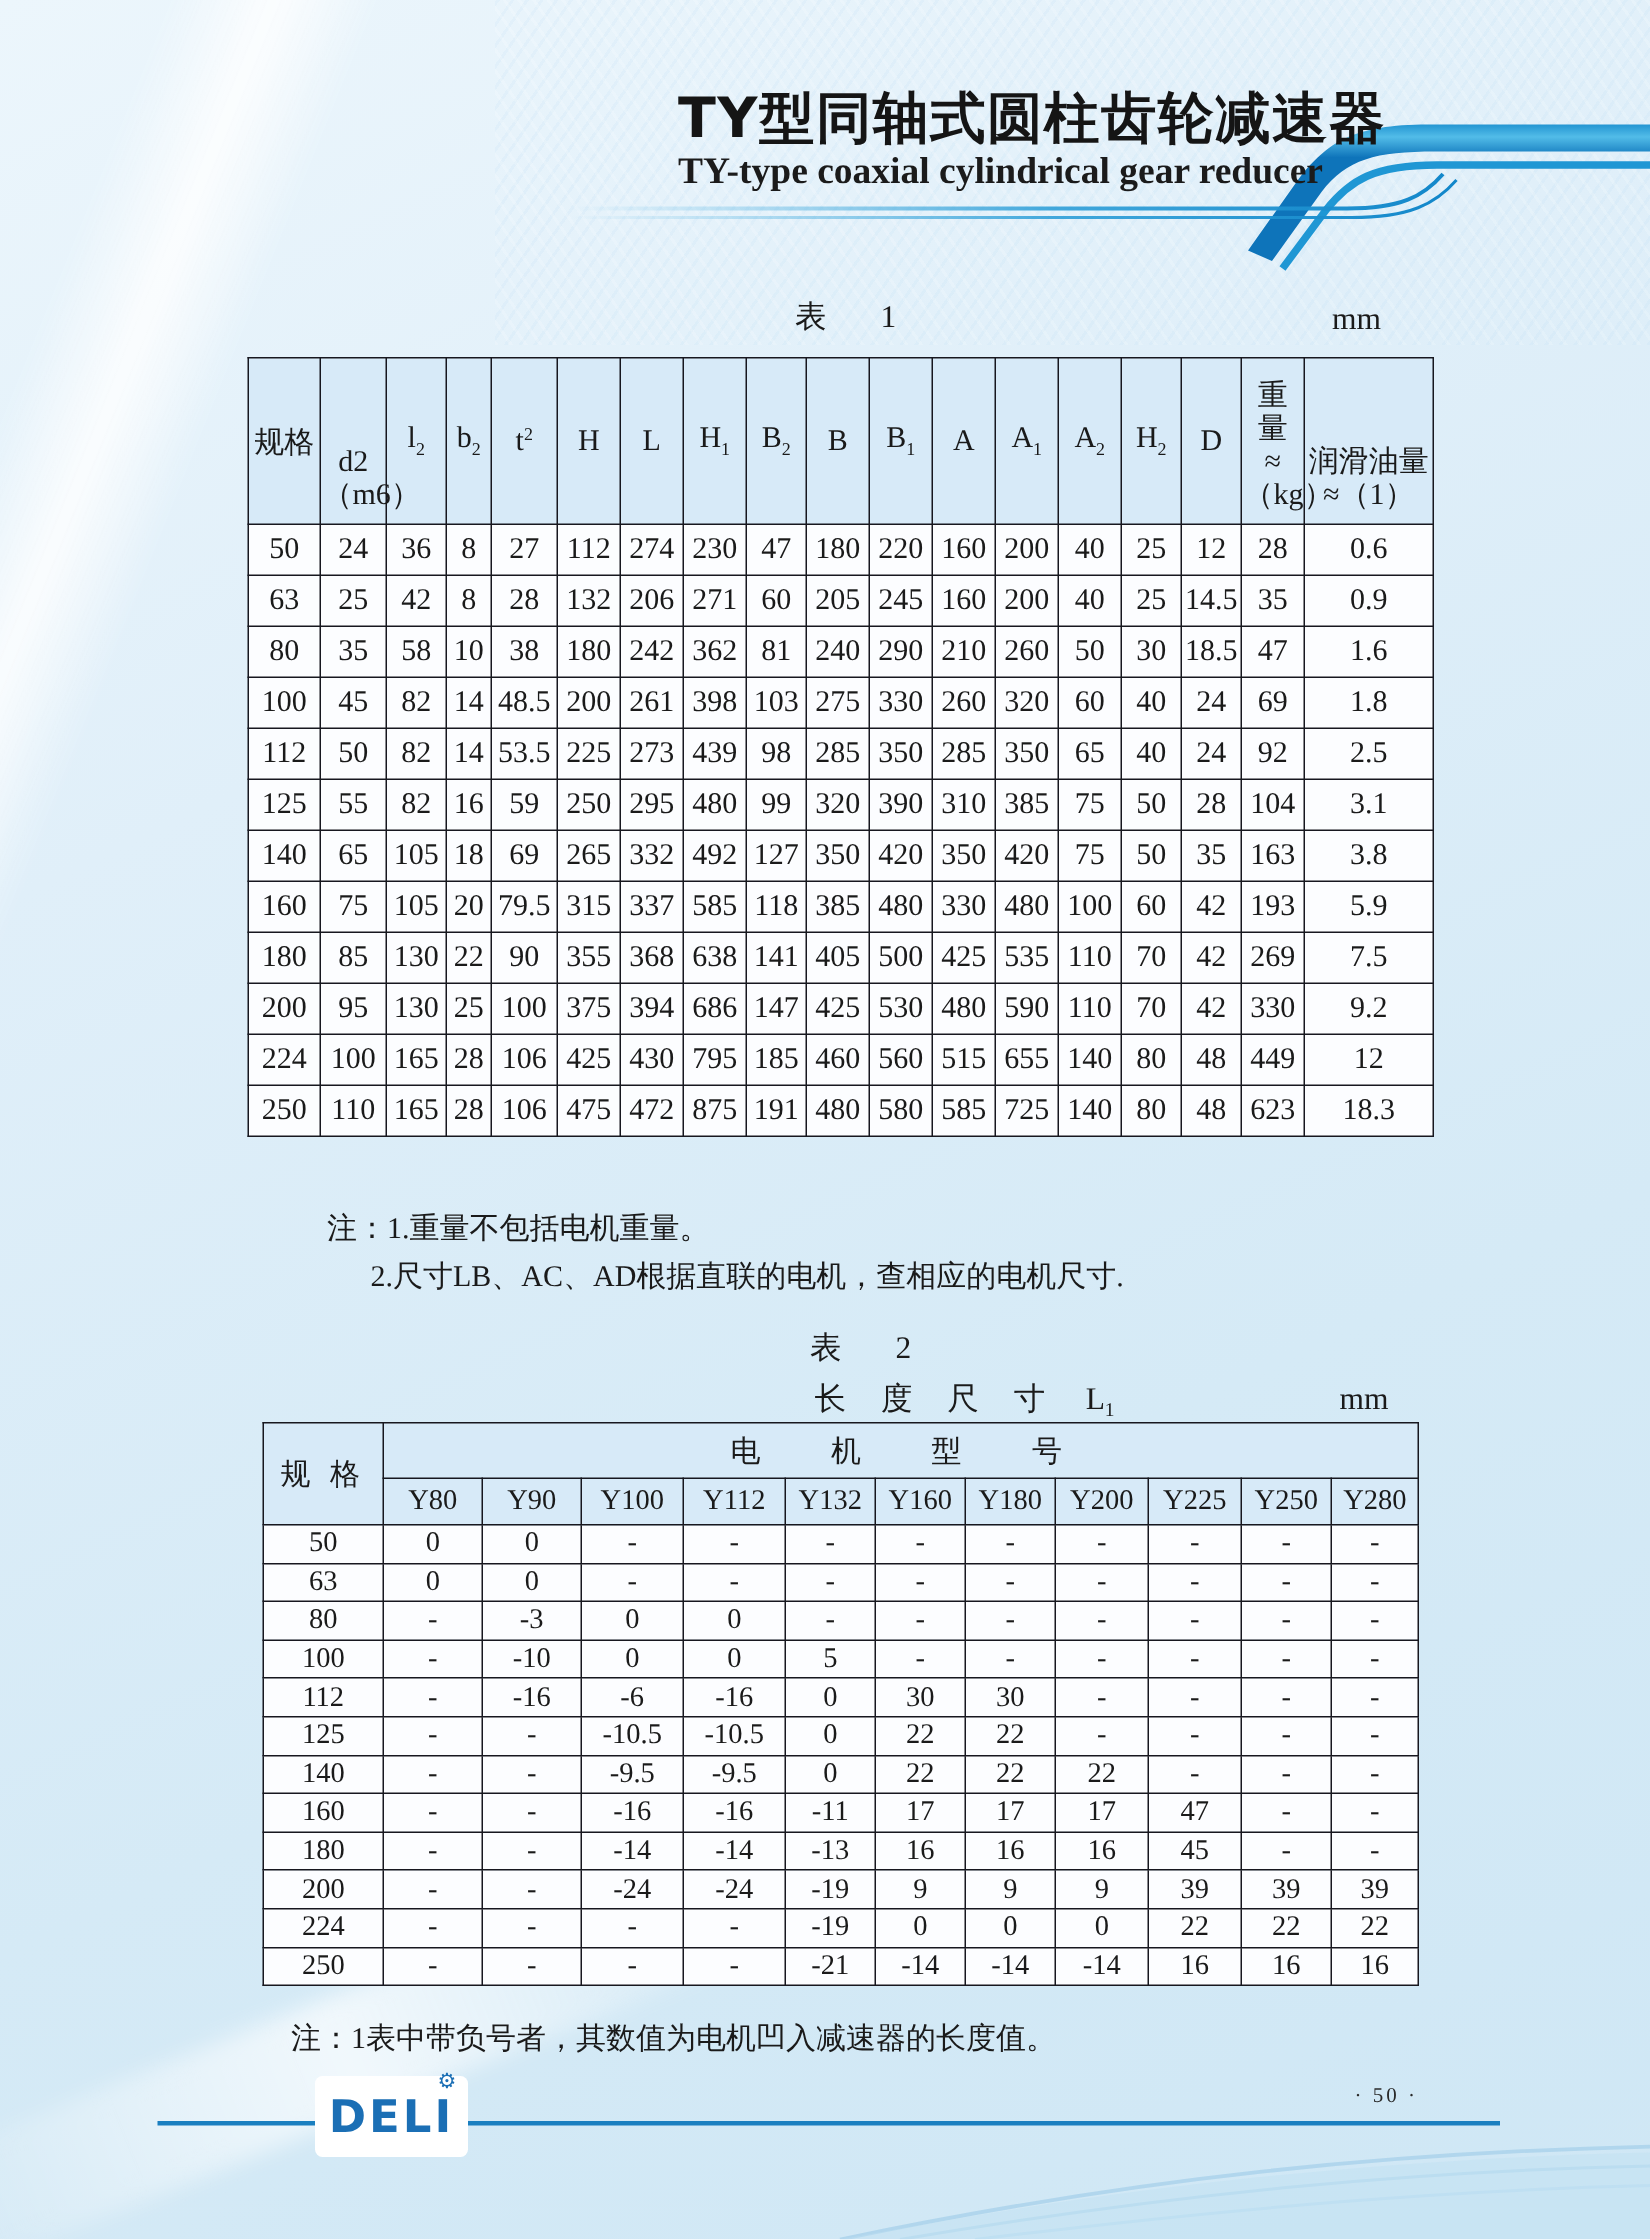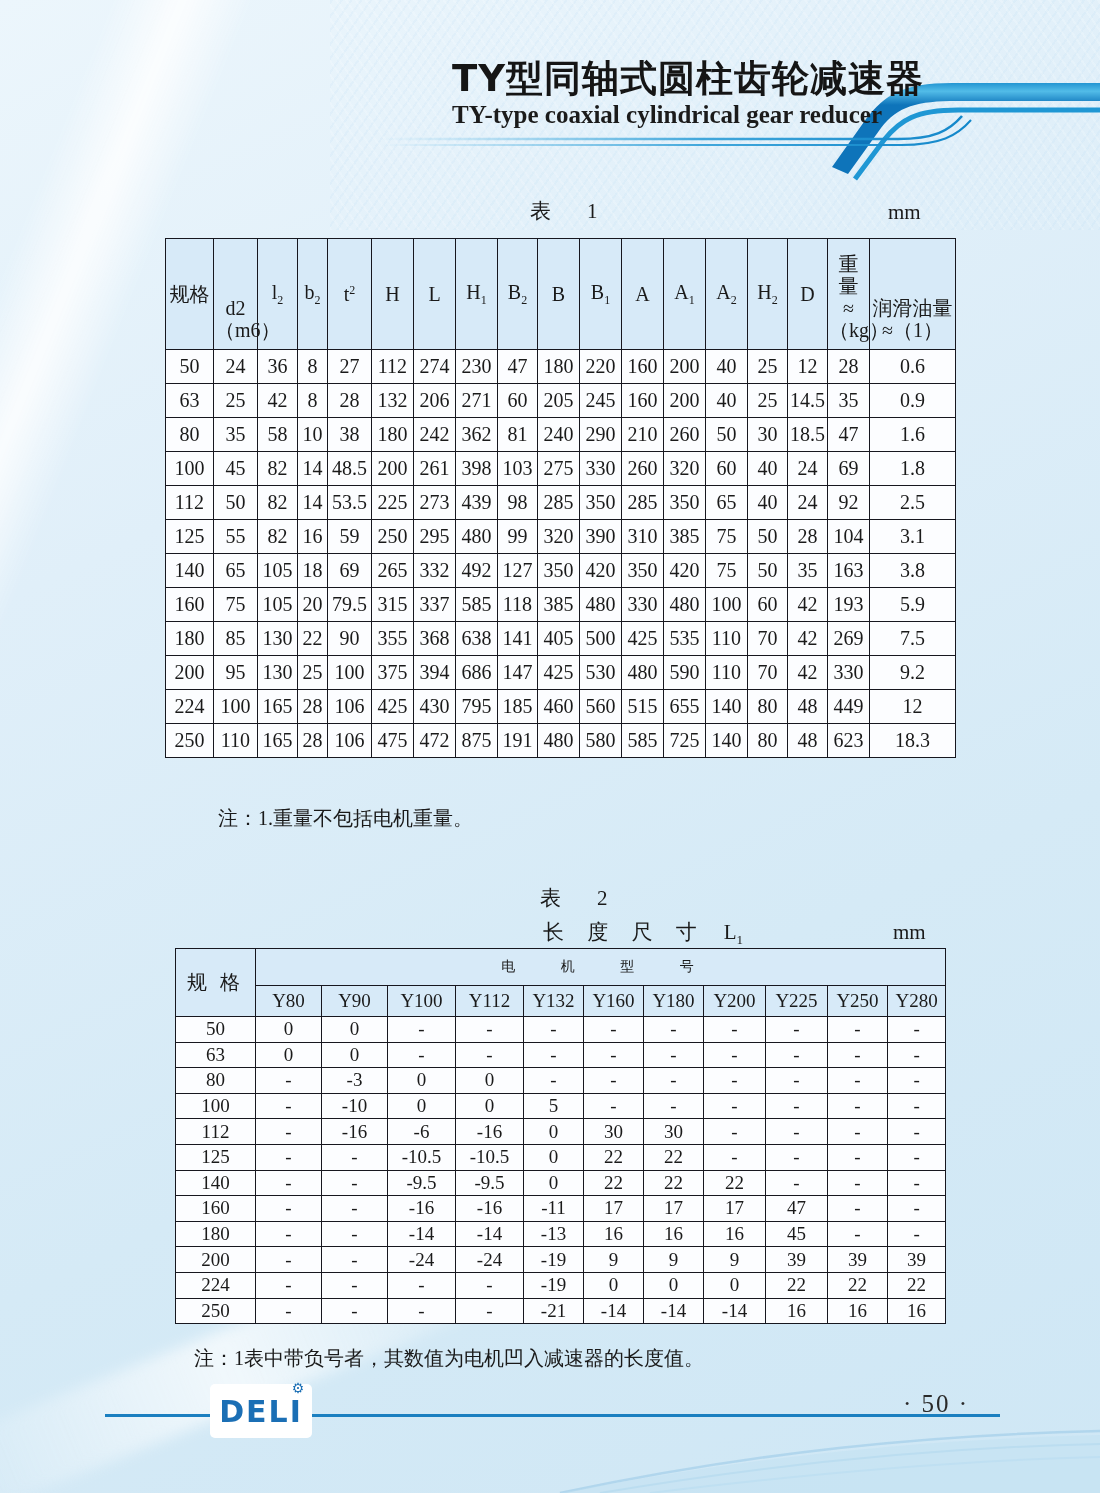--- a/index.html
+++ b/index.html
@@ -58,41 +58,41 @@
   
   table{border-collapse:collapse;table-layout:fixed;background:transparent;}
   .tbl{position:absolute;}
   #table1{left:165px;top:238px;width:790px;}
   #table2{left:175px;top:948px;width:770px;}
   th,td{border:1.6px solid #17171f;text-align:center;vertical-align:middle;padding:0;}
   th{background:#d7eaf8;font-weight:normal;}
   td{background:#fcfdff;}
   #table1 th{height:110px;font-size:20px;}
   #table1 td{height:33px;font-size:20px;}
-  #table2 .th-group{height:36px;font-size:14px;word-spacing:30px;letter-spacing:6px;}
+  #table2 .th-group{height:36px;font-size:20px;word-spacing:30px;letter-spacing:6px;}
   #table2 .th-model{height:30px;font-size:19px;}
   #table2 .th-spec{font-size:20px;letter-spacing:4px;}
   #table2 td{height:24.6px;font-size:19px;}
   .th-lines{display:flex;flex-direction:column;justify-content:flex-end;height:100%;box-sizing:border-box;padding:8px 1px;}
   .th-line{line-height:1.1;}
   .subsc{font-size:12px;vertical-align:-5px;}
   .supsc{font-size:12px;vertical-align:7px;}
   .sub-small{font-size:13px;vertical-align:-5px;letter-spacing:0;}
   
   .footer-line{position:absolute;top:1414px;left:105px;width:895px;height:3px;background:#1a7fc0;}
   .logo-box{
     position:absolute;top:1384px;left:210px;width:102px;height:54px;
     background:#ffffff;border-radius:5px;
     display:flex;align-items:center;justify-content:center;
     font-family:"DejaVu Sans","Liberation Sans",sans-serif;
     font-weight:bold;font-size:30px;color:#1b6fb5;letter-spacing:2px;
   }
   .logo-i{position:relative;display:inline-block;}
   .gear-icon{position:absolute;top:-13px;left:2px;font-size:14px;line-height:1;color:#1b6fb5;}
-  .page-number{position:absolute;top:1390px;left:903px;font-size:25px;color:#2a2a2a;letter-spacing:2px;}
+  .page-number{position:absolute;top:1390px;left:903px;font-size:14px;color:#2a2a2a;letter-spacing:2px;}
 </style>
 </head>
 <body>
 
 <div class="page">
 
   <div class="hatch"></div>
   <div class="streak streak-1"></div>
   <div class="streak streak-2"></div>
   <div class="streak streak-3"></div>
@@ -428,20 +428,21 @@
           <td>140</td>
           <td>80</td>
           <td>48</td>
           <td>623</td>
           <td>18.3</td>
         </tr>
       </tbody>
   </table>
 
   <div class="note note-1a">注：1.重量不包括电机重量。</div>
+  <div class="note note-1b">2.尺寸LB、AC、AD根据直联的电机，查相应的电机尺寸.</div>
 
   <div class="t2-caption">
     <span>表</span><span class="cap-num">2</span>
   </div>
   <div class="t2-subtitle">
     <span>长 度 尺 寸</span><span class="dim"><span>L</span><span class="sub-small">1</span></span>
   </div>
   <div class="unit-2">mm</div>
 
   <table id="table2" class="tbl">

